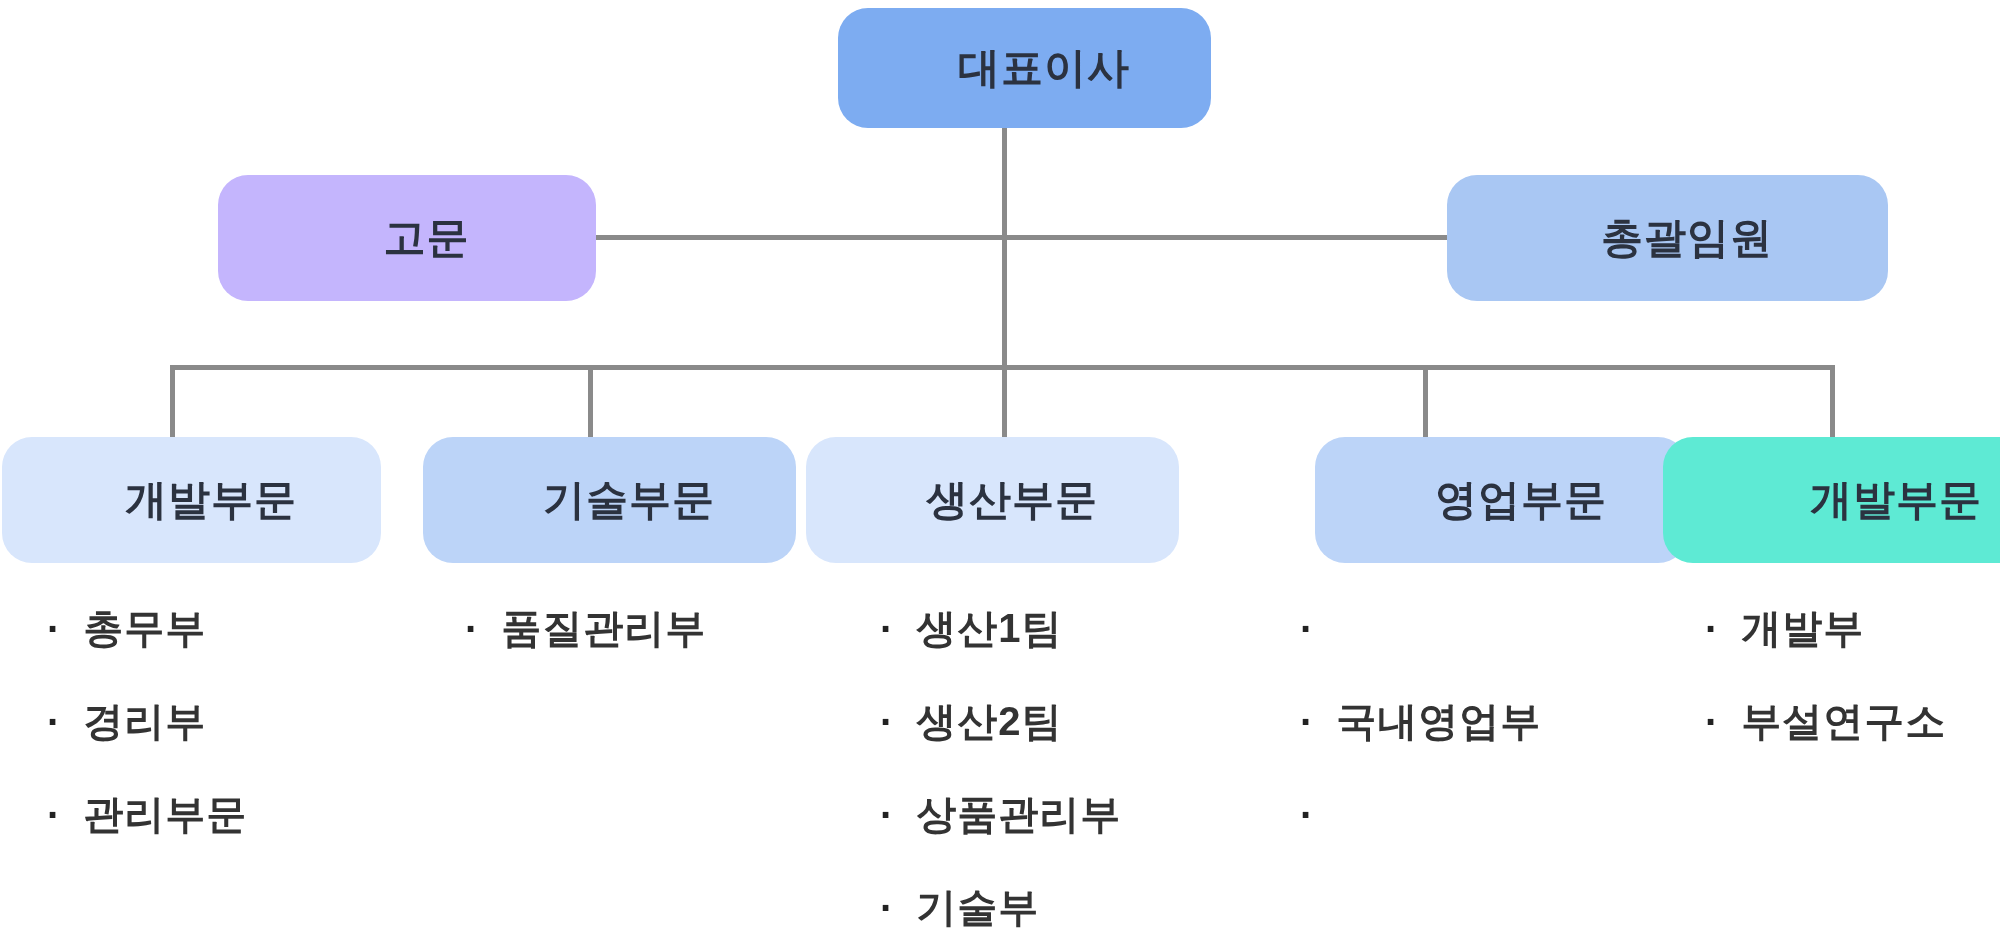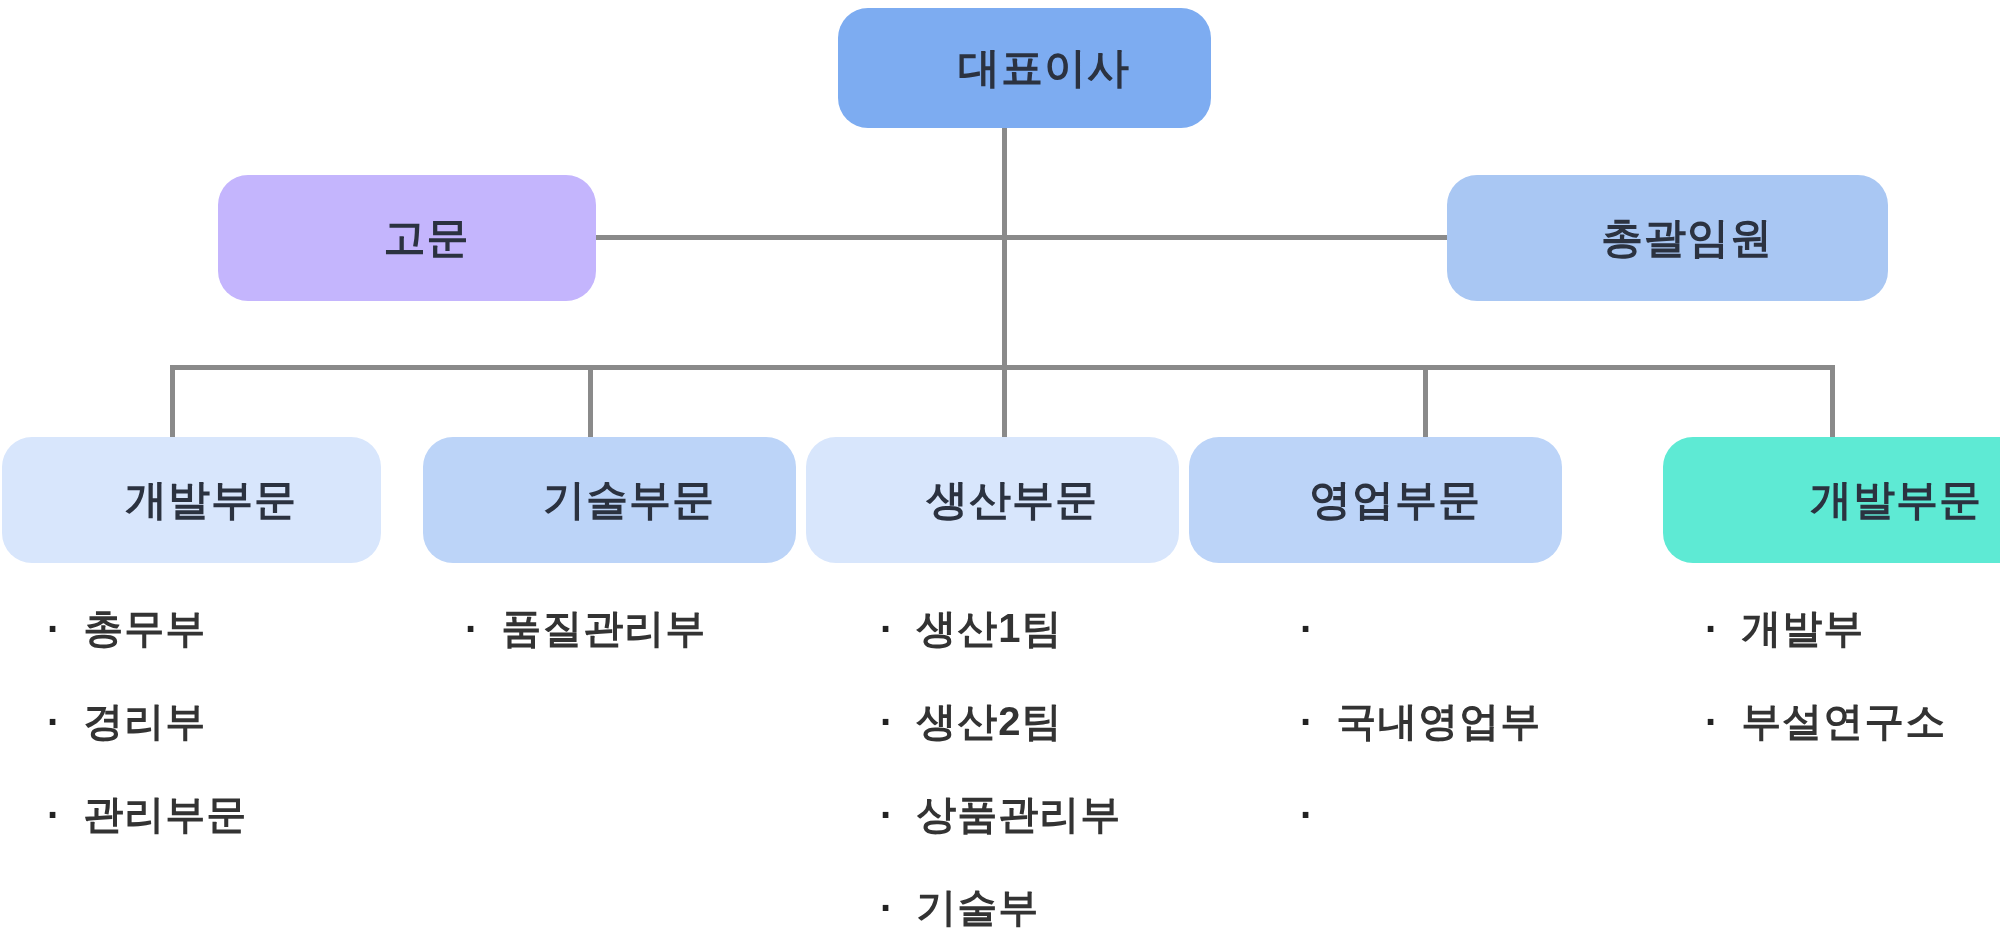--- a/index.html
+++ b/index.html
@@ -30,21 +30,21 @@
     color:#2B3240;
     padding-left:39px;
   }
   .n-ceo      {left:838px; top:8px;  width:334px;height:120px;background:#7DACF1;}
   .n-advisor  {left:218px; top:175px;width:339px;height:126px;background:#c4b5fd;}
   .n-executive{left:1447px;top:175px;width:402px;height:126px;background:#A9C7F3;}
   .n-div{top:437px;height:126px;}
   .n-div-0{left:2px;   width:340px;background:#D8E6FC;}
   .n-div-1{left:423px; width:334px;background:#BCD4F8;}
   .n-div-2{left:806px; width:334px;background:#D8E6FC;}
-  .n-div-3{left:1189px;width:334px;background:#BCD4F8;}
+  .n-div-3{left:1315px;width:334px;background:#BCD4F8;}
   .n-div-4{left:1663px;width:388px;background:#5eead4;}
   
   .dept-list{
     position:absolute;top:582px;
     margin:0;padding:0;list-style:none;
     font-size:40px;font-weight:600;color:#333333;letter-spacing:1px;
   }
   .dl-0{left:47px;}
   .dl-1{left:465px;}
   .dl-2{left:880px;}

